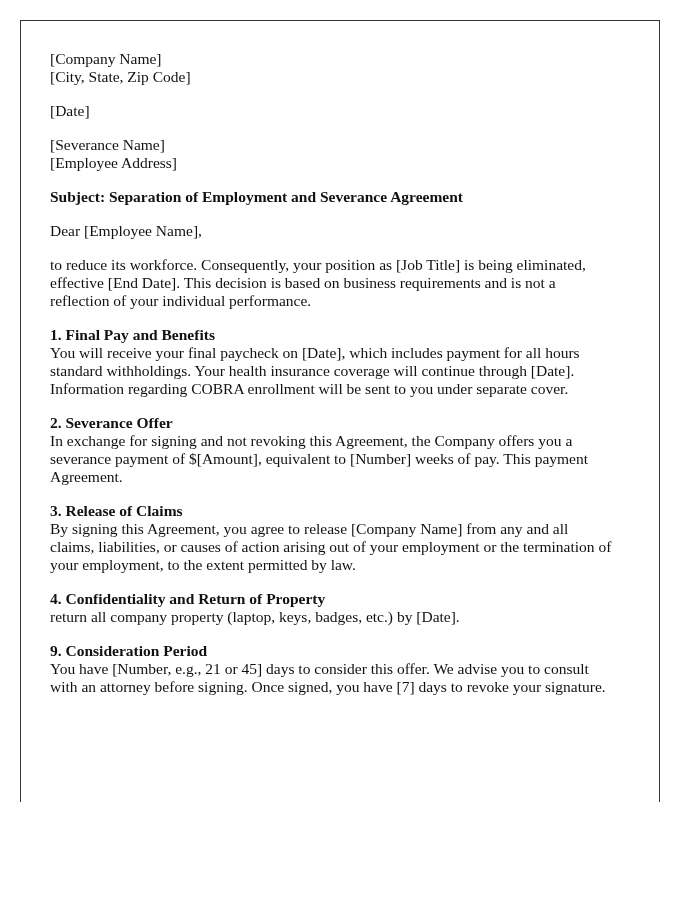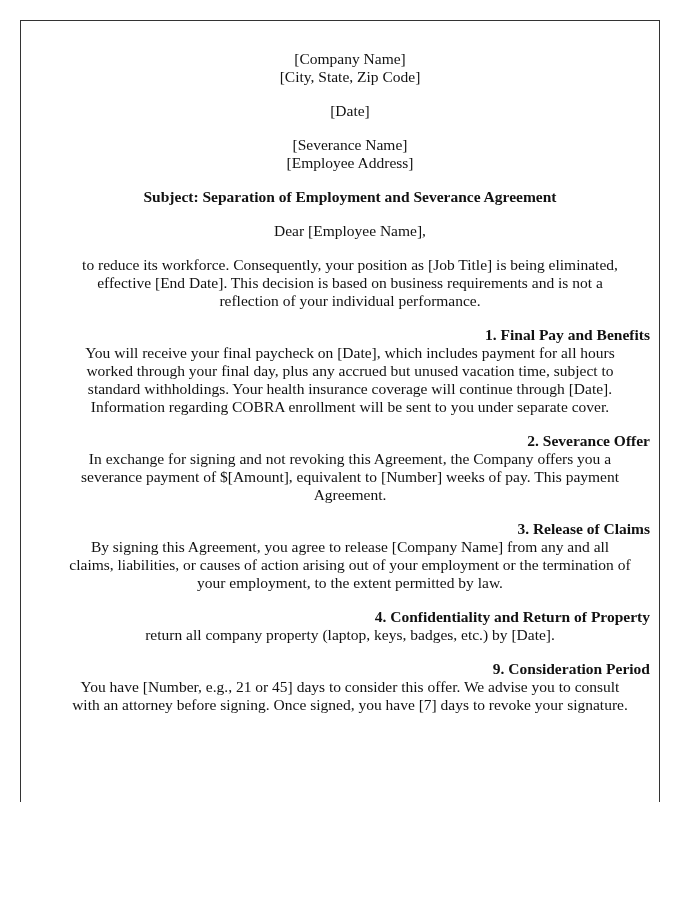--- a/index.html
+++ b/index.html
@@ -33,29 +33,27 @@
       left: 29px;
       top: 29px;
       width: 600px;
     }
     .block {
       margin: 0 0 16px 0;
     }
     .line {
       display: block;
       white-space: nowrap;
-      text-align: center;
     }
     .subject {
       font-weight: bold;
     }
     .section-title {
       display: block;
       font-weight: bold;
-      text-align: right;
     }
   </style>
 </head>
 <body>
 
 <div class="page">
   <div class="content">
 
     <div class="block">
       <span class="line">[Company Name]</span>
@@ -81,21 +79,20 @@
 
     <div class="block">
       <span class="line">to reduce its workforce. Consequently, your position as [Job Title] is being eliminated,</span>
       <span class="line">effective [End Date]. This decision is based on business requirements and is not a</span>
       <span class="line">reflection of your individual performance.</span>
     </div>
 
     <div class="block">
       <span class="section-title">1. Final Pay and Benefits</span>
       <span class="line">You will receive your final paycheck on [Date], which includes payment for all hours</span>
-      <span class="line">worked through your final day, plus any accrued but unused vacation time, subject to</span>
       <span class="line">standard withholdings. Your health insurance coverage will continue through [Date].</span>
       <span class="line">Information regarding COBRA enrollment will be sent to you under separate cover.</span>
     </div>
 
     <div class="block">
       <span class="section-title">2. Severance Offer</span>
       <span class="line">In exchange for signing and not revoking this Agreement, the Company offers you a</span>
       <span class="line">severance payment of $[Amount], equivalent to [Number] weeks of pay. This payment</span>
       <span class="line">Agreement.</span>
     </div>

